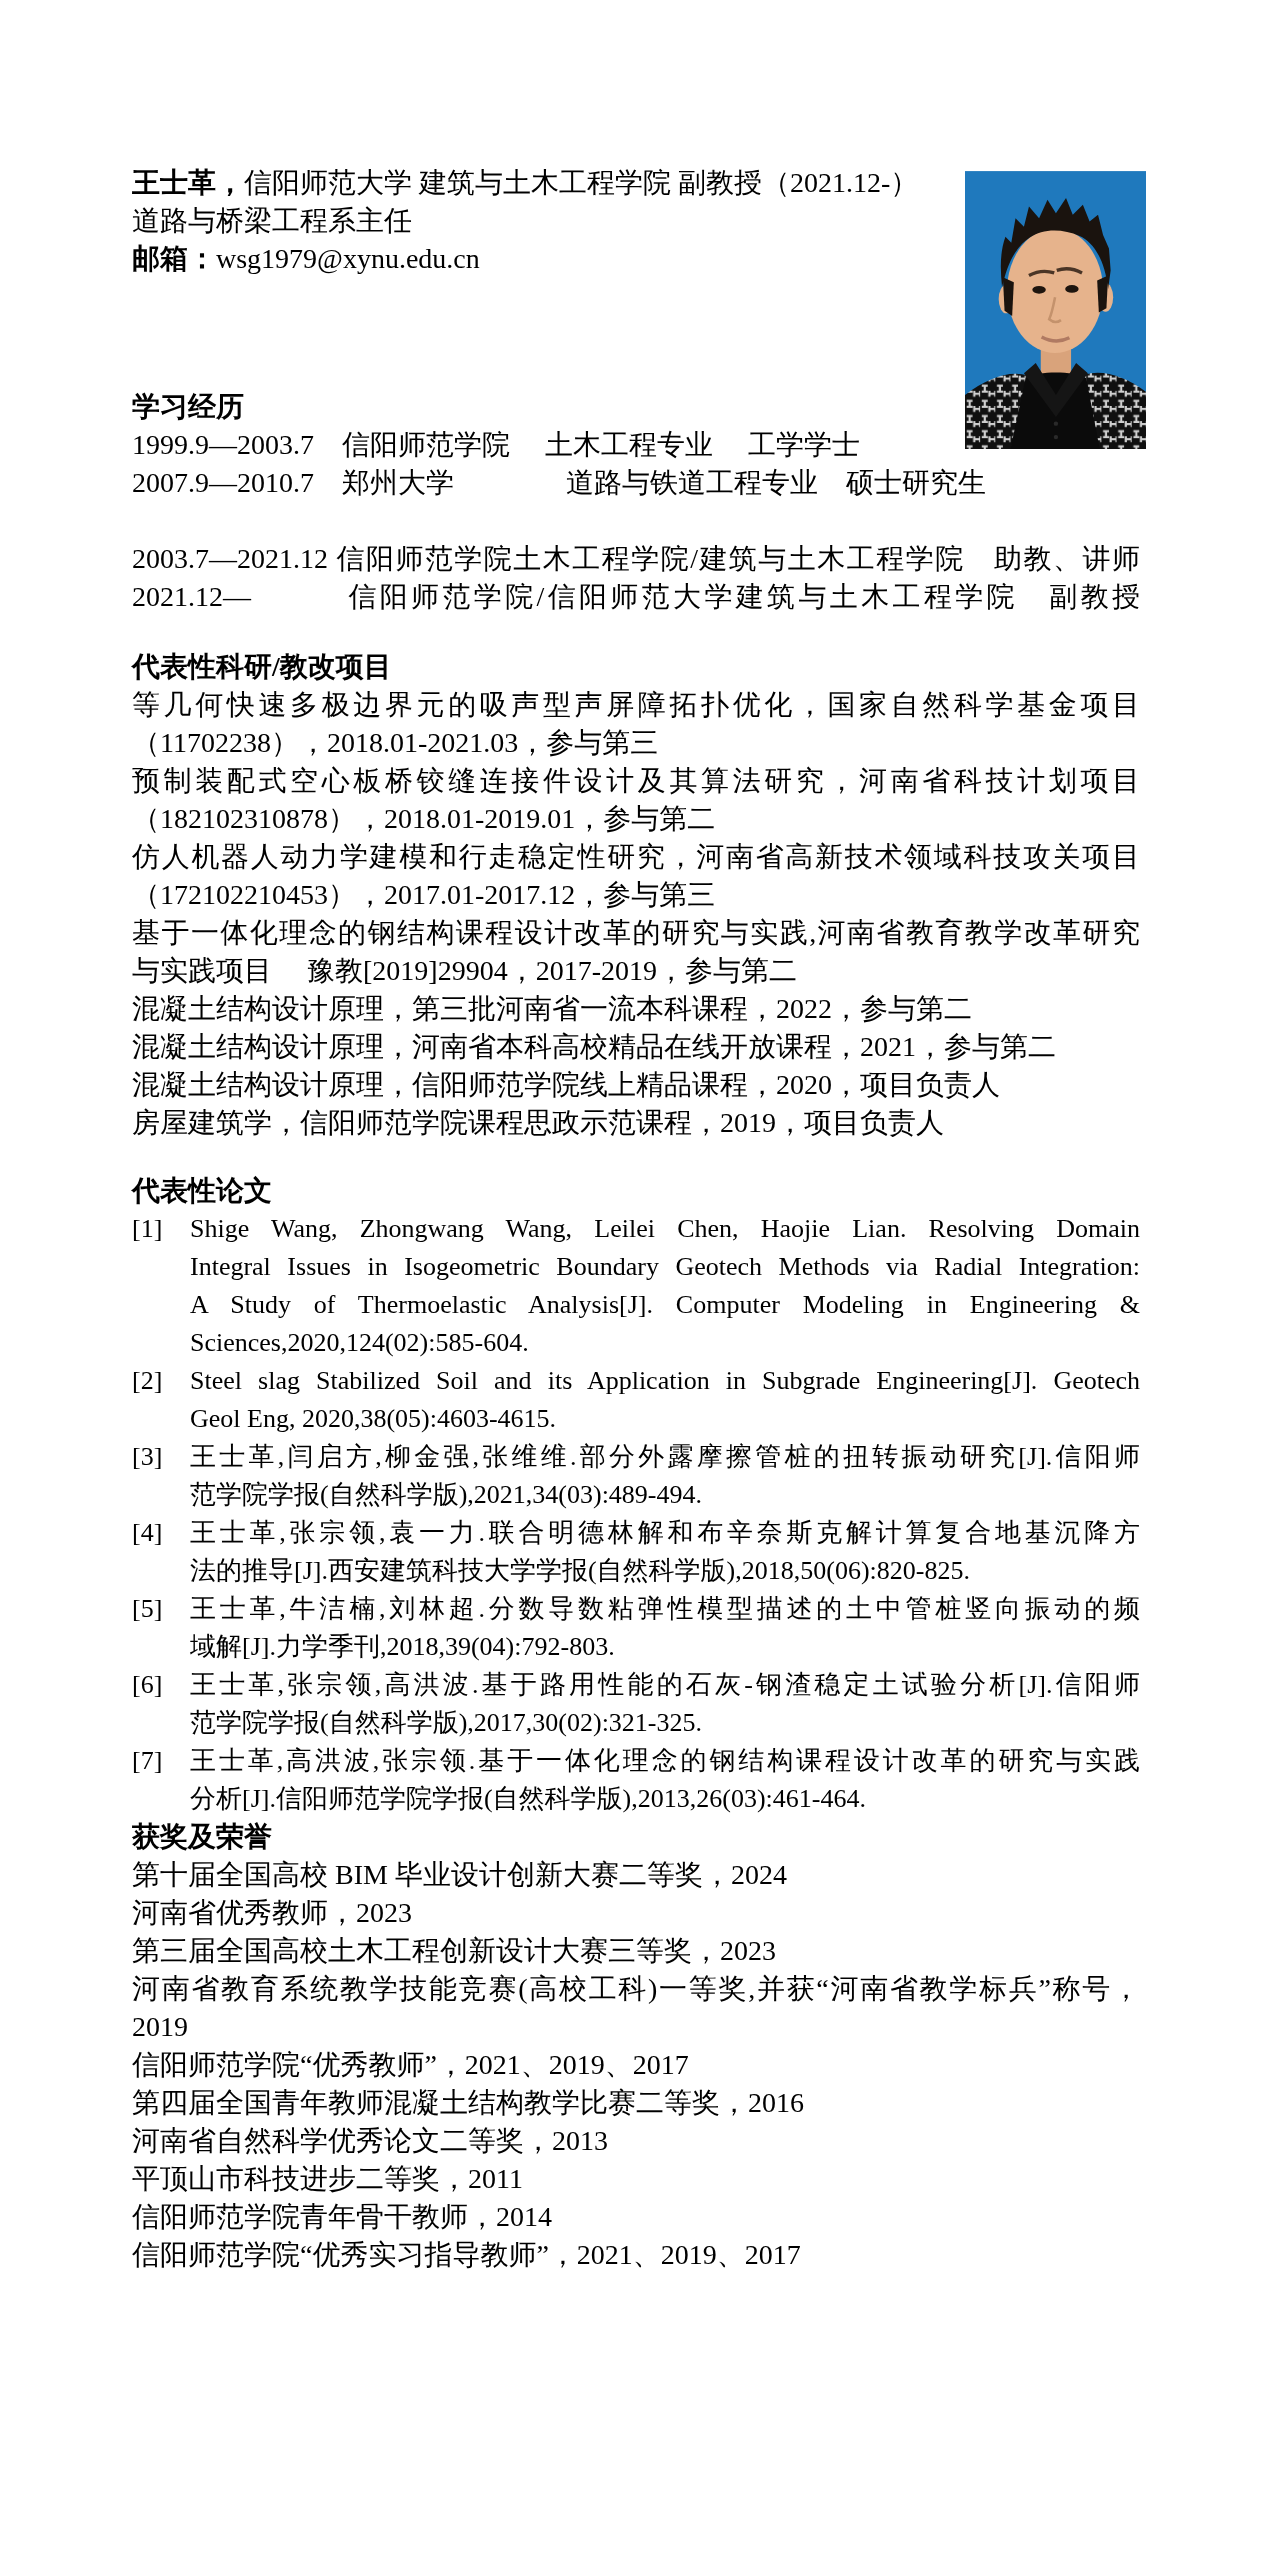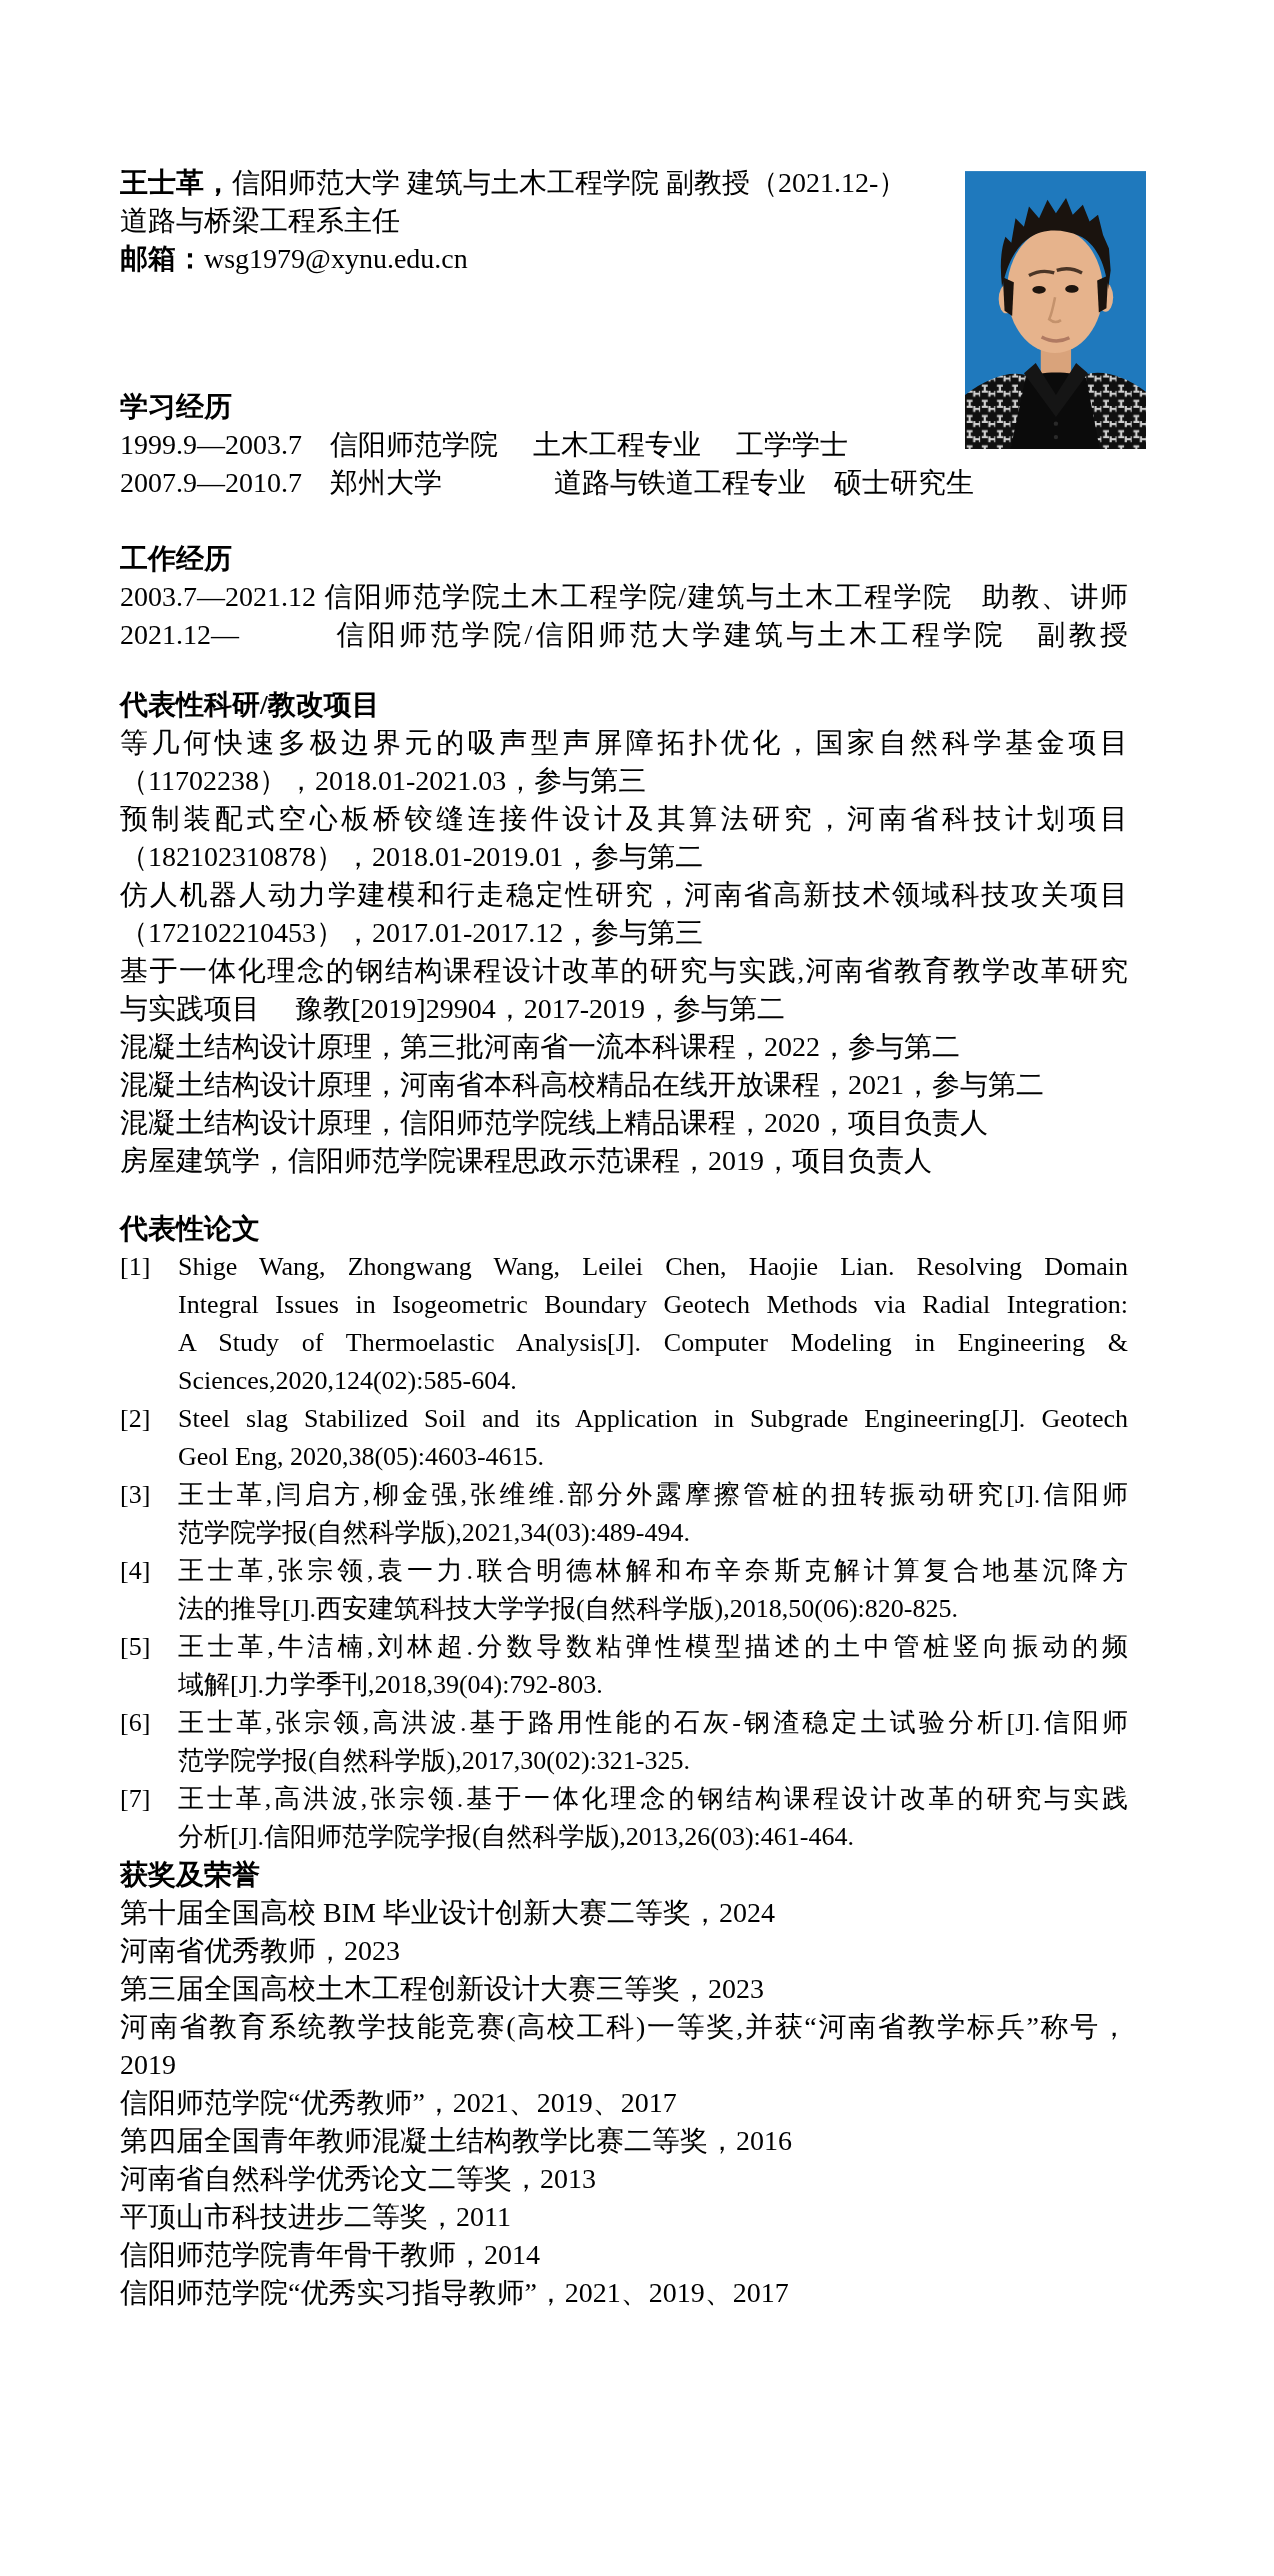--- a/index.html
+++ b/index.html
@@ -1,21 +1,21 @@
 <!DOCTYPE html>
 <html lang="zh" style="font-size:13.5px"><head>
 <meta charset="utf-8">
 <style>
   html,body{margin:0;padding:0;background:#ffffff;}
   .page{
     position:relative;width:1275px;height:2576px;background:#ffffff;overflow:hidden;
     color:#000000;font-family:"Liberation Serif","DejaVu Serif",serif;
     font-size:28px;line-height:38px;
   }
-  .content{position:absolute;left:120px;top:164px;width:1008px;}
+  .content{position:absolute;left:132px;top:164px;width:1008px;}
   .bold{font-weight:bold;}
   .heading{font-weight:bold;}
   .line{text-align:justify;}
   .line.fill{text-align-last:justify;}
   .sec-education{margin-top:110px;}
   .sec-work{margin-top:38px;}
   .sec-projects{margin-top:32px;}
   .sec-papers{margin-top:29.5px;}
   .sec-awards{}
   .paper{position:relative;padding-left:58px;font-size:26px;}
@@ -82,21 +82,20 @@
         <section class="sec sec-education">
           <div class="heading">学习经历</div>
           <div class="item">
             <div class="line">1999.9—2003.7　信阳师范学院　 土木工程专业　 工学学士</div>
           </div>
           <div class="item">
             <div class="line">2007.9—2010.7　郑州大学　　　　道路与铁道工程专业　硕士研究生</div>
           </div>
         </section>
         <section class="sec sec-work">
-          <div class="heading">工作经历</div>
           <div class="item">
             <div class="line fill">2003.7—2021.12 信阳师范学院土木工程学院/建筑与土木工程学院　助教、讲师</div>
           </div>
           <div class="item">
             <div class="line fill">2021.12—　　　信阳师范学院/信阳师范大学建筑与土木工程学院　副教授</div>
           </div>
         </section>
         <section class="sec sec-projects">
           <div class="heading">代表性科研/教改项目</div>
           <div class="item">

